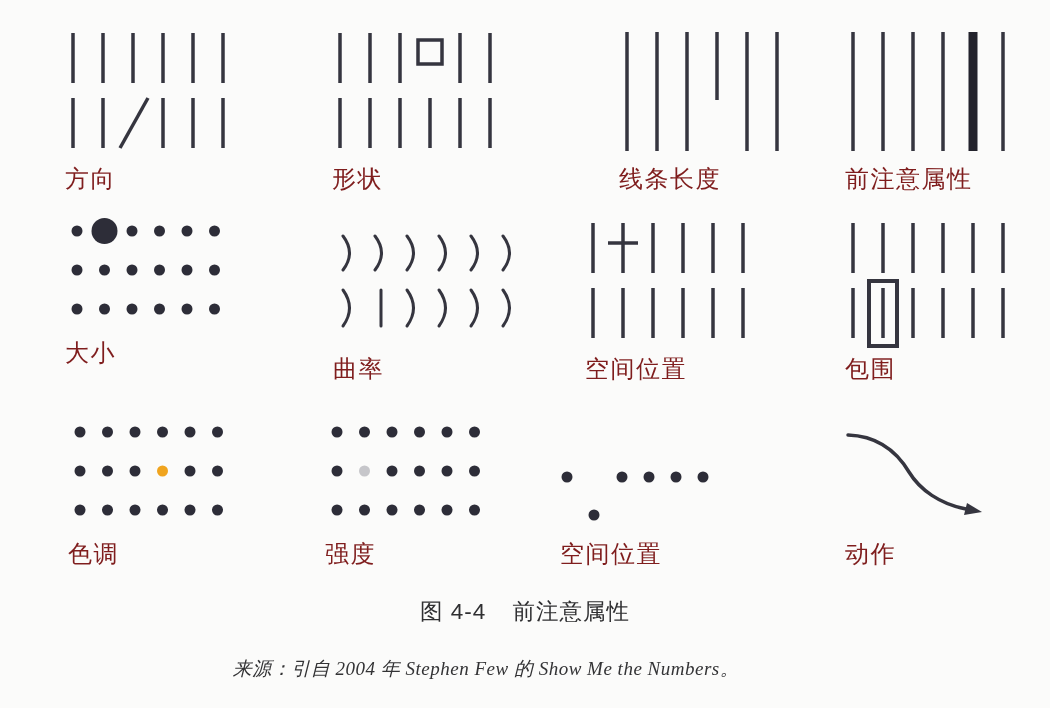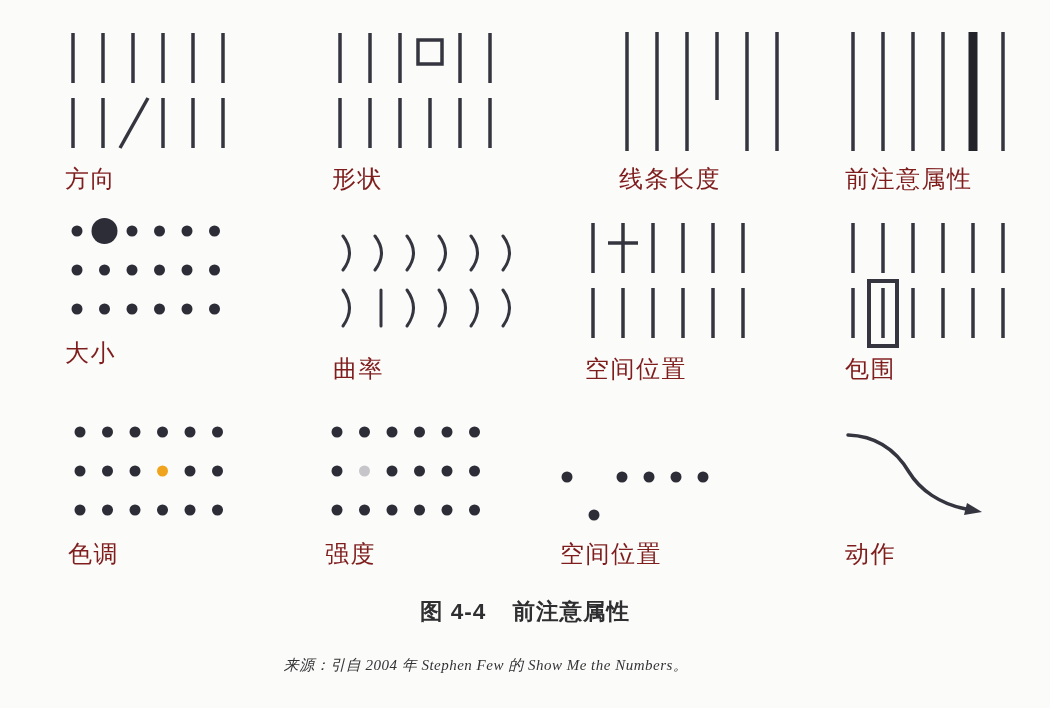--- a/index.html
+++ b/index.html
@@ -12,27 +12,27 @@
   .stage{position:absolute;left:0;top:0;width:1050px;height:708px;}
   .panel{position:absolute;width:215px;height:165px;margin:0;}
   .panel-art{position:absolute;left:0;top:0;}
   .panel-label{
     position:absolute;left:0;top:133px;
     font-size:24px;color:#7f1d1d;letter-spacing:1.5px;
     font-family:"Liberation Sans", sans-serif;
   }
   .caption{
     position:absolute;top:596px;left:0;width:1050px;text-align:center;
-    font-size:22.5px;color:#2f2f31;letter-spacing:1px;font-weight:bold;
+    font-size:22.5px;color:#2f2f31;letter-spacing:1px;
   }
   .caption .cap-num{margin-right:26px;}
   .source{
     position:absolute;top:656px;left:0;width:972px;text-align:center;
     font-family:"Liberation Serif", serif;font-style:italic;
-    font-size:15px;color:#333335;letter-spacing:0.5px;
+    font-size:19px;color:#333335;letter-spacing:0.5px;
   }
   .source .book{font-style:italic;}
 </style>
 </head>
 <body>
 
 <div class="stage">
   <div>
   <figure class="panel" style="left: 65px; top: 30px;">
     <svg class="panel-art" width="215" height="130" viewBox="0 0 215 130">

